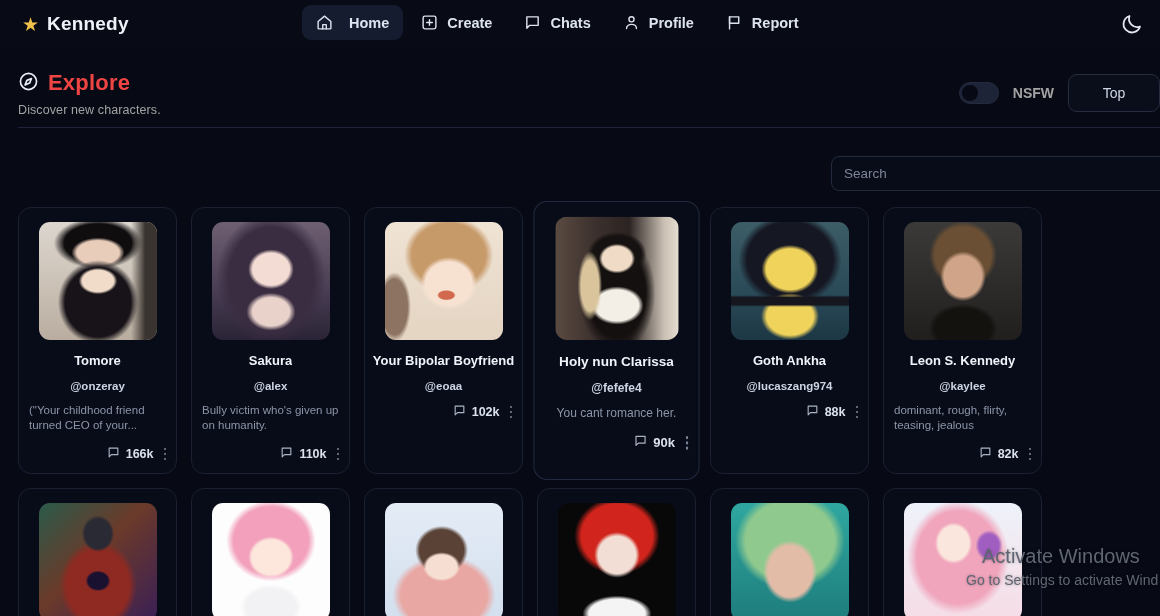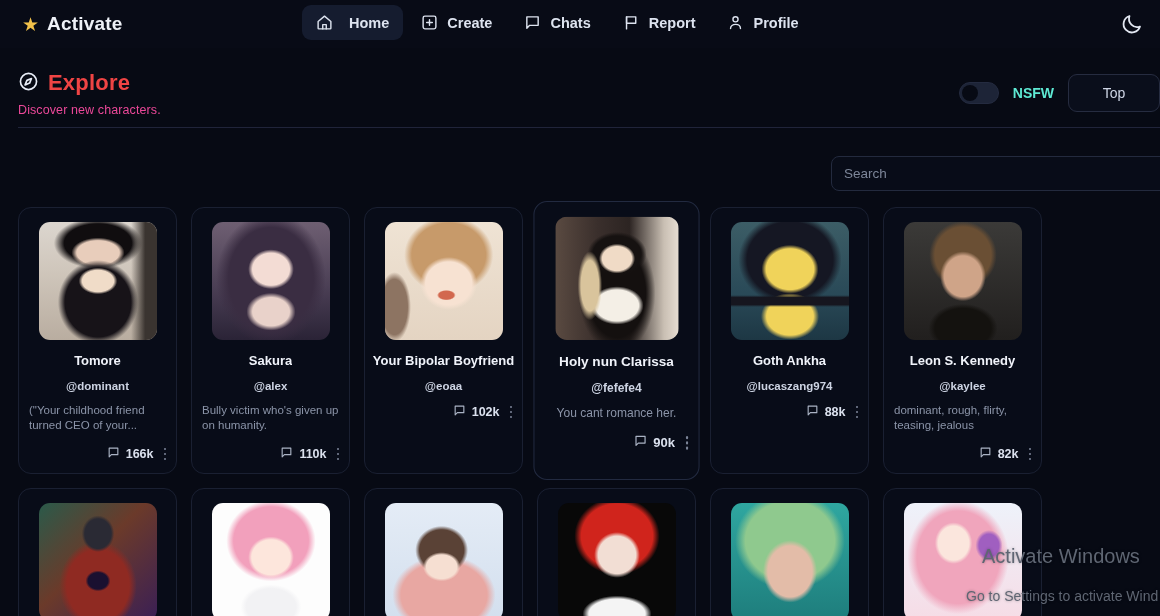--- a/index.html
+++ b/index.html
@@ -43,41 +43,41 @@
     width: 24px; height: 24px; cursor: pointer;
   }
 
   
   .page-head { position: relative; padding: 22px 0 0 18px; }
   .page-title-row { display: flex; align-items: center; gap: 9px; }
   .page-title {
     color: #ef4444; font-size: 22px; font-weight: 700; letter-spacing: .2px;
   }
   .page-sub {
-    color: #ec4899; font-size: 12.5px; margin-top: 7px; letter-spacing: .1px;
+    color: #a3a3a3; font-size: 12.5px; margin-top: 7px; letter-spacing: .1px;
   }
   .divider {
     position: absolute; left: 18px; top: 79px;
     width: 1142px; height: 1px; background: #20243a;
   }
   .head-right {
     position: absolute; right: 0px; top: 26px;
     display: flex; align-items: center; gap: 14px;
   }
   .switch {
     width: 40px; height: 22px; border-radius: 12px;
     background: #1d2437; position: relative; cursor: pointer;
     border: 1px solid #242b40;
   }
   .switch .knob {
     position: absolute; left: 2px; top: 2px;
     width: 16px; height: 16px; border-radius: 50%;
     background: #070a14;
   }
-  .nsfw-label { color: #5eead4; font-size: 14px; font-weight: 700; }
+  .nsfw-label { color: #a3a3a3; font-size: 14px; font-weight: 700; }
   .sortbtn {
     border: 1px solid #262c40; border-radius: 9px;
     background: #0a0e1b; color: #cfd6e6;
     font-size: 14px; padding: 10px 18px;
     min-width: 92px; cursor: pointer;
   }
 
   
   .searchbox {
     position: absolute; left: 831px; top: 156px;
@@ -147,29 +147,29 @@
   }
   .dots i { width: 2.5px; height: 2.5px; border-radius: 50%; background: #7c8598; display:block; }
 
   
   .watermark {
     position: absolute; left: 966px; top: 545px;
     color: #5f6673; pointer-events: none; z-index: 9;
     text-shadow: 0 0 3px rgba(0,0,0,.35);
   }
   .wm1 { font-size: 20px; margin-left: 16px; }
-  .wm2 { font-size: 14px; margin-top: 20px; white-space: nowrap; }
+  .wm2 { font-size: 14px; margin-top: 4px; white-space: nowrap; }
 </style>
 </head>
 <body>
 
 <div class="topnav">
   <div class="brand">
     <span class="brand-star">★</span>
-    <span class="brand-name">Activate</span>
+    <span class="brand-name">Kennedy</span>
   </div>
 
   <div class="navitems">
     <div class="navitem active">
       <span>
         <svg width="17" height="17" viewBox="0 0 24 24" fill="none" stroke="#dde3ef" stroke-width="2" stroke-linecap="round" stroke-linejoin="round">
           <path d="M3 10.5 12 3l9 7.5V20a1 1 0 0 1-1 1H4a1 1 0 0 1-1-1z"></path>
             <path d="M9.5 21v-6h5v6"></path>
         </svg>
       </span>
@@ -191,36 +191,36 @@
         <svg width="17" height="17" viewBox="0 0 24 24" fill="none" stroke="#dde3ef" stroke-width="2" stroke-linejoin="round">
           <path d="M4 4h16v12H8l-4 4z"></path>
         </svg>
       </span>
       <span>Chats</span>
     </div>
 
 
     <div class="navitem">
       <span>
+        <svg width="17" height="17" viewBox="0 0 24 24" fill="none" stroke="#dde3ef" stroke-width="2" stroke-linecap="round">
+          <circle cx="12" cy="7.5" r="3.6"></circle>
+            <path d="M5 20.5c0-3.6 3.1-5.8 7-5.8s7 2.2 7 5.8"></path>
+        </svg>
+      </span>
+      <span>Profile</span>
+    </div>
+
+    <div class="navitem">
+      <span>
         <svg width="17" height="17" viewBox="0 0 24 24" fill="none" stroke="#dde3ef" stroke-width="2" stroke-linecap="round" stroke-linejoin="round">
           <path d="M5 21V4"></path>
             <path d="M5 4h13v9H5z"></path>
         </svg>
       </span>
       <span>Report</span>
-    </div>
-
-    <div class="navitem">
-      <span>
-        <svg width="17" height="17" viewBox="0 0 24 24" fill="none" stroke="#dde3ef" stroke-width="2" stroke-linecap="round">
-          <circle cx="12" cy="7.5" r="3.6"></circle>
-            <path d="M5 20.5c0-3.6 3.1-5.8 7-5.8s7 2.2 7 5.8"></path>
-        </svg>
-      </span>
-      <span>Profile</span>
     </div>
   </div>
 
   <div class="theme-toggle">
     <svg width="24" height="24" viewBox="0 0 24 24" fill="none" stroke="#e3e8f2" stroke-width="1.8" stroke-linecap="round" stroke-linejoin="round">
       <path d="M20 14.5A8.2 8.2 0 0 1 9.5 4 8.4 8.4 0 1 0 20 14.5z"></path>
     </svg>
   </div>
 </div>
 
@@ -254,21 +254,21 @@
     <div class="card">
       <div class="thumb">
         <div class="art" style="background:linear-gradient(180deg,#dcd6cf 0%,#cfc6bb 42%,#b9ada0 100%)"></div>
   <div class="art" style="background:radial-gradient(ellipse 52% 30% at 50% 18%,#100d0f 0%,#100d0f 55%,transparent 72%)"></div>
   <div class="art" style="background:radial-gradient(ellipse 30% 17% at 50% 26%,#e8cdbb 0%,#e8cdbb 60%,transparent 75%)"></div>
   <div class="art" style="background:radial-gradient(ellipse 40% 42% at 50% 68%,#171318 0%,#171318 70%,transparent 85%)"></div>
   <div class="art" style="background:radial-gradient(ellipse 19% 13% at 50% 50%,#f0dcc8 0%,#f0dcc8 70%,transparent 86%)"></div>
   <div class="art" style="background:linear-gradient(90deg,transparent 78%,#3a3430 90%)"></div>
       </div>
       <div class="cname">Tomore</div>
-      <div class="chandle">@dominant</div>
+      <div class="chandle">@onzeray</div>
       <div class="cdesc">("Your childhood friend turned CEO of your...</div>
       <div class="cfoot">
         <span><svg width="13" height="13" viewBox="0 0 24 24" fill="none" stroke="#aab3c4" stroke-width="2.1" stroke-linejoin="round">
             <path d="M4 4h16v12H8l-4 4z"></path>
           </svg></span>
         <span class="ccount">166k</span>
         <span class="dots">
           <i></i>
           <i></i>
           <i></i>

